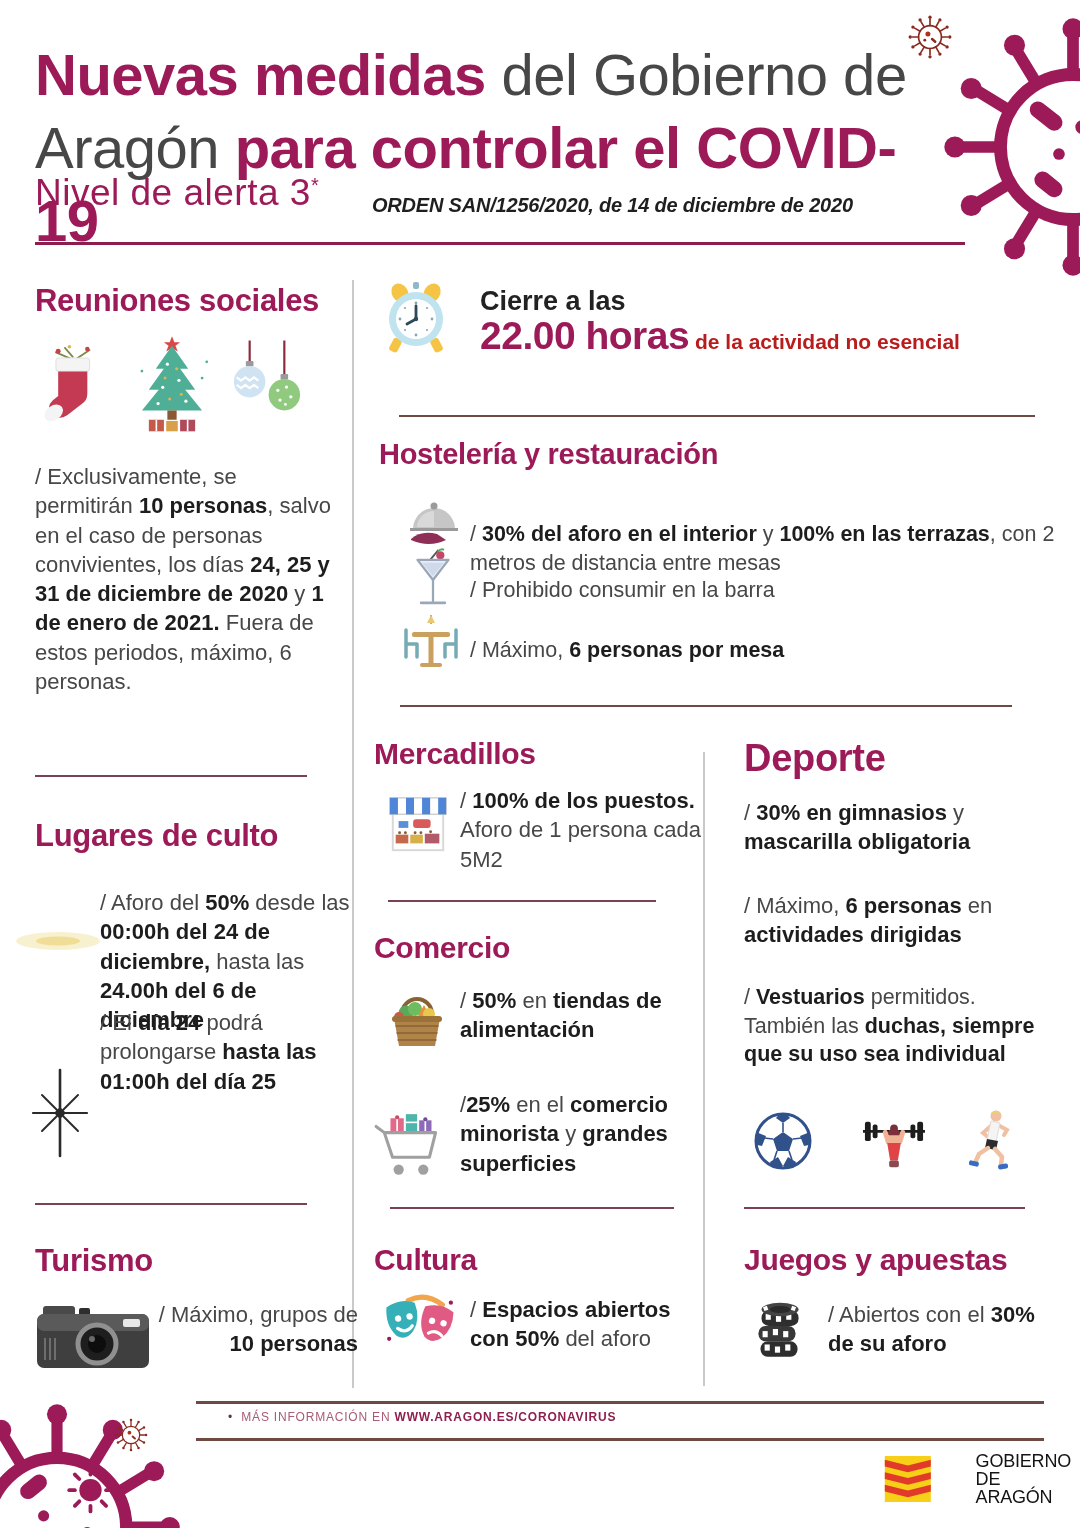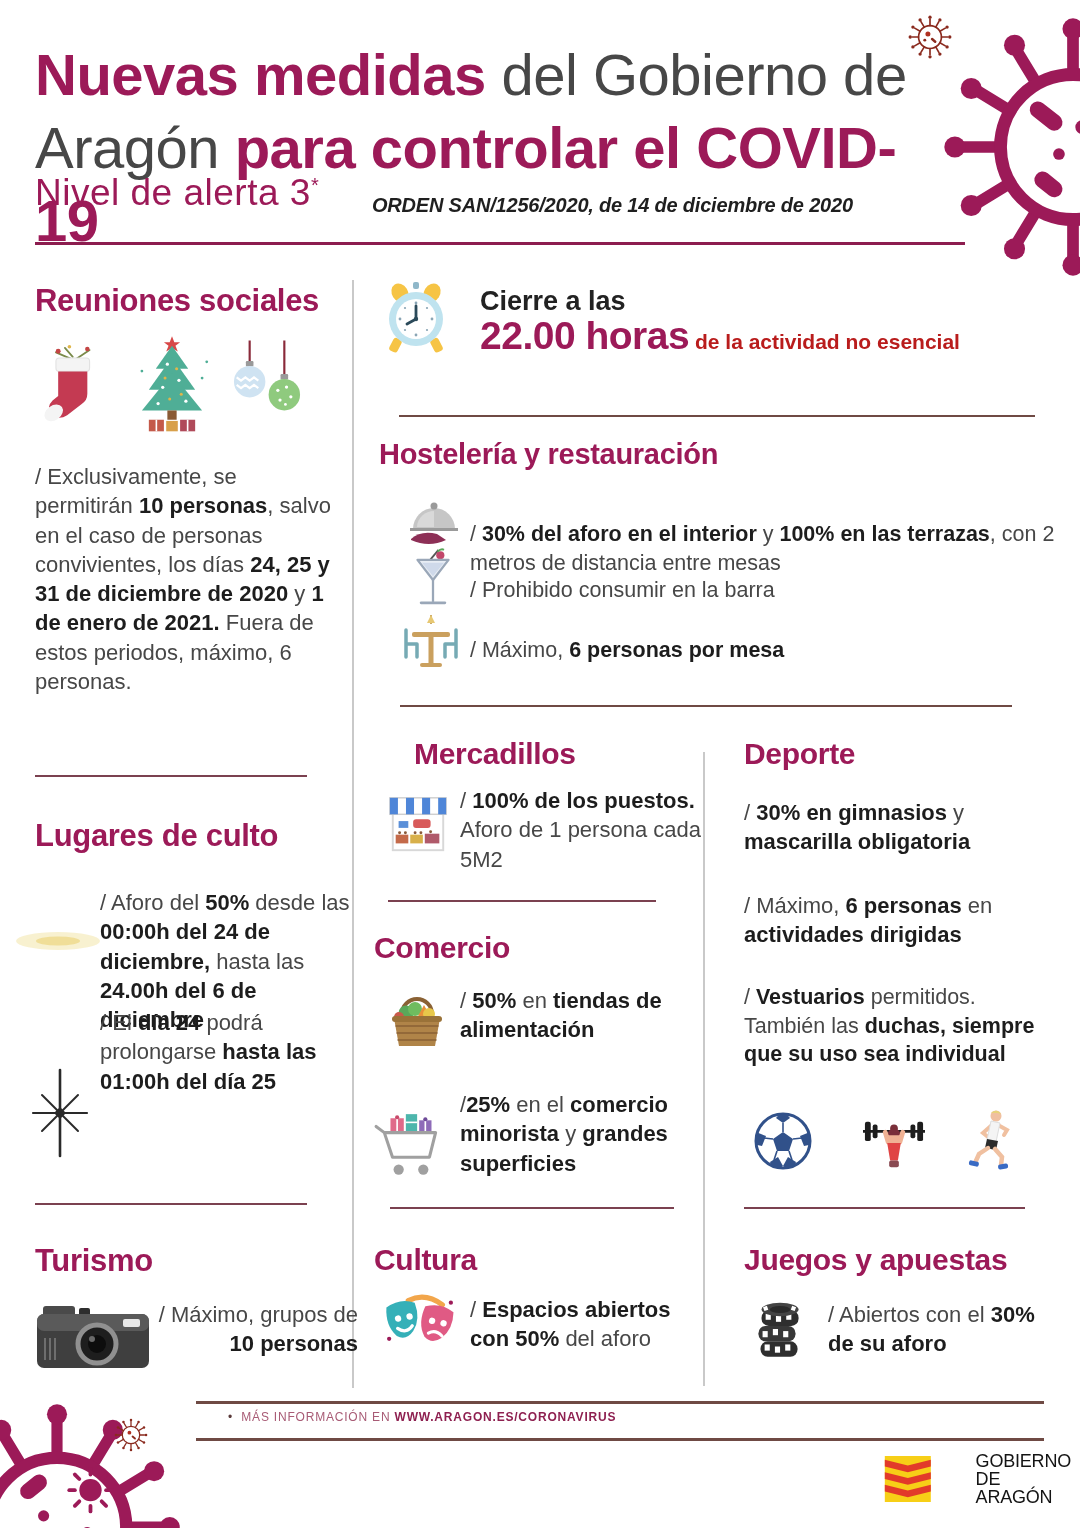--- a/index.html
+++ b/index.html
@@ -311,21 +311,21 @@
     </g>
     <g stroke="#76aab4" stroke-width="3.5" fill="none" stroke-linecap="round">
       <path d="M8,18 V45 M8,32 H19 M19,32 V45"></path>
       <path d="M58,18 V45 M58,32 H47 M47,32 V45"></path>
     </g>
   </svg>
   <div class="abs rich body-txt" style="left:470px;top:636px;width:560px;font-size:21.5px;"><span>/  Máximo, </span><b>6 personas por mesa</b></div>
 
   <div class="abs hr" style="left:400px;top:705px;width:612px;background:var(--brown-rule);"></div>
 
-  <div class="abs sec-title" style="left:374px;top:737px;font-size:30px;margin-left:40px;">Mercadillos</div>
+  <div class="abs sec-title" style="left:374px;top:737px;font-size:30px;">Mercadillos</div>
 
   <svg class="abs" style="left:386px;top:792px;" width="64" height="64" viewBox="0 0 66 66">
     <rect x="7" y="10" width="52" height="50" fill="#ffffff" stroke="#d8d8d8" stroke-width="2"></rect>
     <g>
       <rect x="4" y="6" width="58" height="17" fill="#ffffff" stroke="#cfcfcf" stroke-width="1.5"></rect>
       <rect x="4" y="6" width="8.3" height="17" fill="#4f86d8"></rect>
       <rect x="20.6" y="6" width="8.3" height="17" fill="#4f86d8"></rect>
       <rect x="37.2" y="6" width="8.3" height="17" fill="#4f86d8"></rect>
       <rect x="53.8" y="6" width="8.2" height="17" fill="#4f86d8"></rect>
     </g>
@@ -399,21 +399,21 @@
       <path d="M38,16 q14,-7 27,0 q3,16 -6,26 q-8,8 -16,2 q-9,-11 -5,-28 z" fill="#e05a84"></path>
       <circle cx="47" cy="28" r="3" fill="#ffffff"></circle>
         <circle cx="58" cy="28" r="3" fill="#ffffff"></circle>
       <path d="M46,40 q6,-5 13,0" stroke="#ffffff" stroke-width="3" fill="none" stroke-linecap="round"></path>
     </g>
     <circle cx="8" cy="44" r="2" fill="#9c1a58"></circle>
       <circle cx="66" cy="10" r="2" fill="#9c1a58"></circle>
   </svg>
   <div class="abs rich body-txt" style="left:470px;top:1295px;width:240px;"><span>/ </span><b>Espacios abiertos con 50%</b><span> del aforo</span></div>
 
-  <div class="abs sec-title" style="left:744px;top:737px;font-size:30px;">Deporte</div>
+  <div class="abs sec-title" style="left:744px;top:737px;font-size:38px;">Deporte</div>
 
   <div class="abs rich body-txt" style="left:744px;top:798px;width:308px;"><span>/ </span><b>30% en gimnasios</b><span> y </span><b>mascarilla obligatoria</b></div>
   <div class="abs rich body-txt" style="left:744px;top:891px;width:308px;"><span>/ Máximo, </span><b>6 personas</b><span> en </span><b>actividades dirigidas</b></div>
   <div class="abs rich body-txt" style="left:744px;top:983px;width:314px;font-size:21.5px;"><span>/ </span><b>Vestuarios</b><span> permitidos. También las </span><b>duchas, siempre que su uso sea individual</b></div>
 
   <svg class="abs" style="left:752px;top:1110px;" width="62" height="62" viewBox="0 0 62 62">
     <defs>
         <clipPath id="ballclip">
           <circle cx="31" cy="31" r="27"></circle>
         </clipPath>

